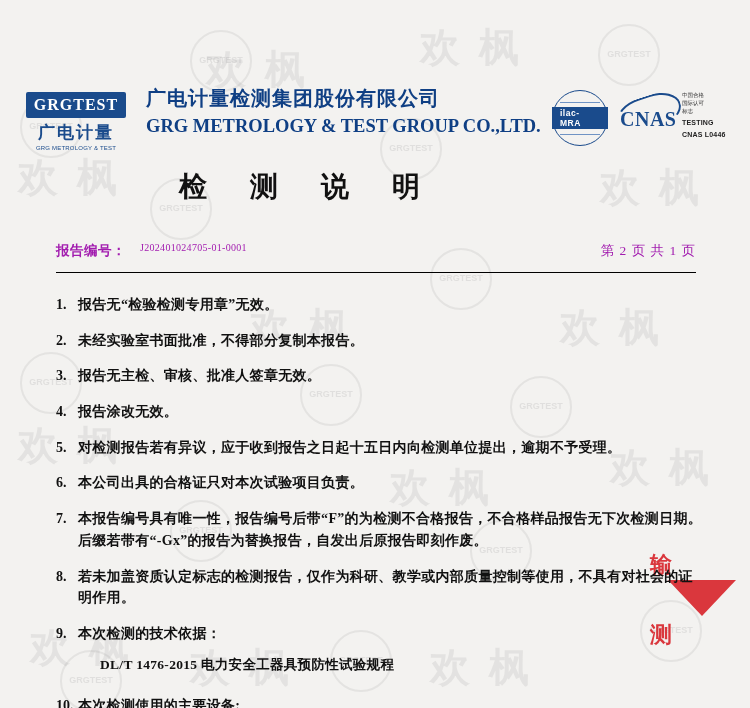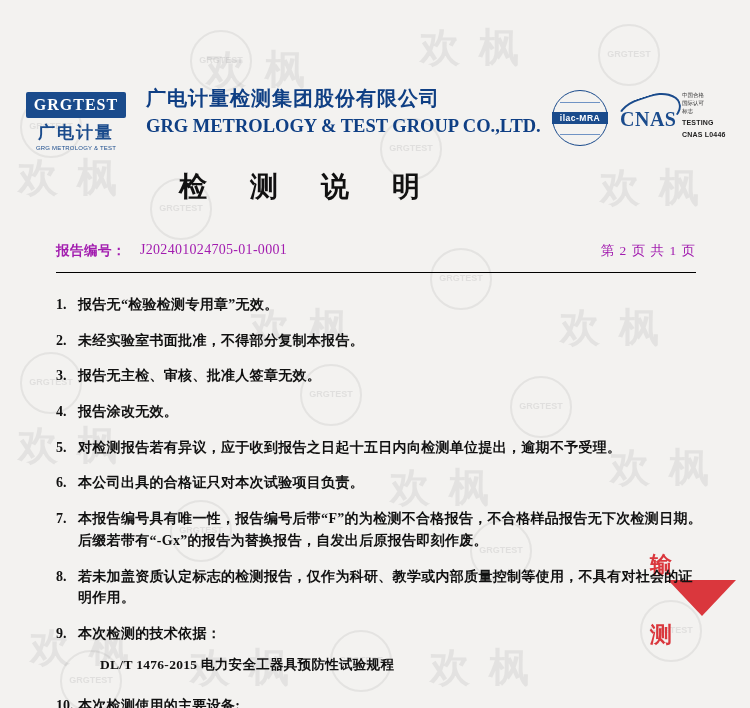--- a/index.html
+++ b/index.html
@@ -127,23 +127,22 @@
   }
   .ilac .bar {
     position: absolute;
     left: 0; right: 0;
     top: 50%;
     transform: translateY(-50%);
     background: #1a4b8c;
     color: #fff;
     font-size: 8.5px;
     font-weight: bold;
-    text-align: center;
     letter-spacing: 0.5px;
-    padding: 1px 0;
+    padding: 1px 8px;
   }
   .ilac .gl {
     position: absolute;
     left: 8px; right: 8px;
     height: 1px;
     background: #6f93c4;
   }
   .cnas {
     position: absolute;
     left: 616px;
@@ -216,21 +215,21 @@
     position: absolute;
     left: 0; top: 0;
     font-size: 13.5px;
     font-weight: bold;
     font-family: "Liberation Serif", serif;
     letter-spacing: 0.5px;
   }
   .report-value {
     position: absolute;
     left: 84px; top: 0;
-    font-size: 14px;
+    font-size: 10px;
     font-family: "Liberation Serif", serif;
     letter-spacing: 0.3px;
   }
   .page-no {
     position: absolute;
     right: 0; top: 0;
     font-size: 13.5px;
     font-family: "Liberation Serif", serif;
     letter-spacing: 1px;
     white-space: nowrap;

